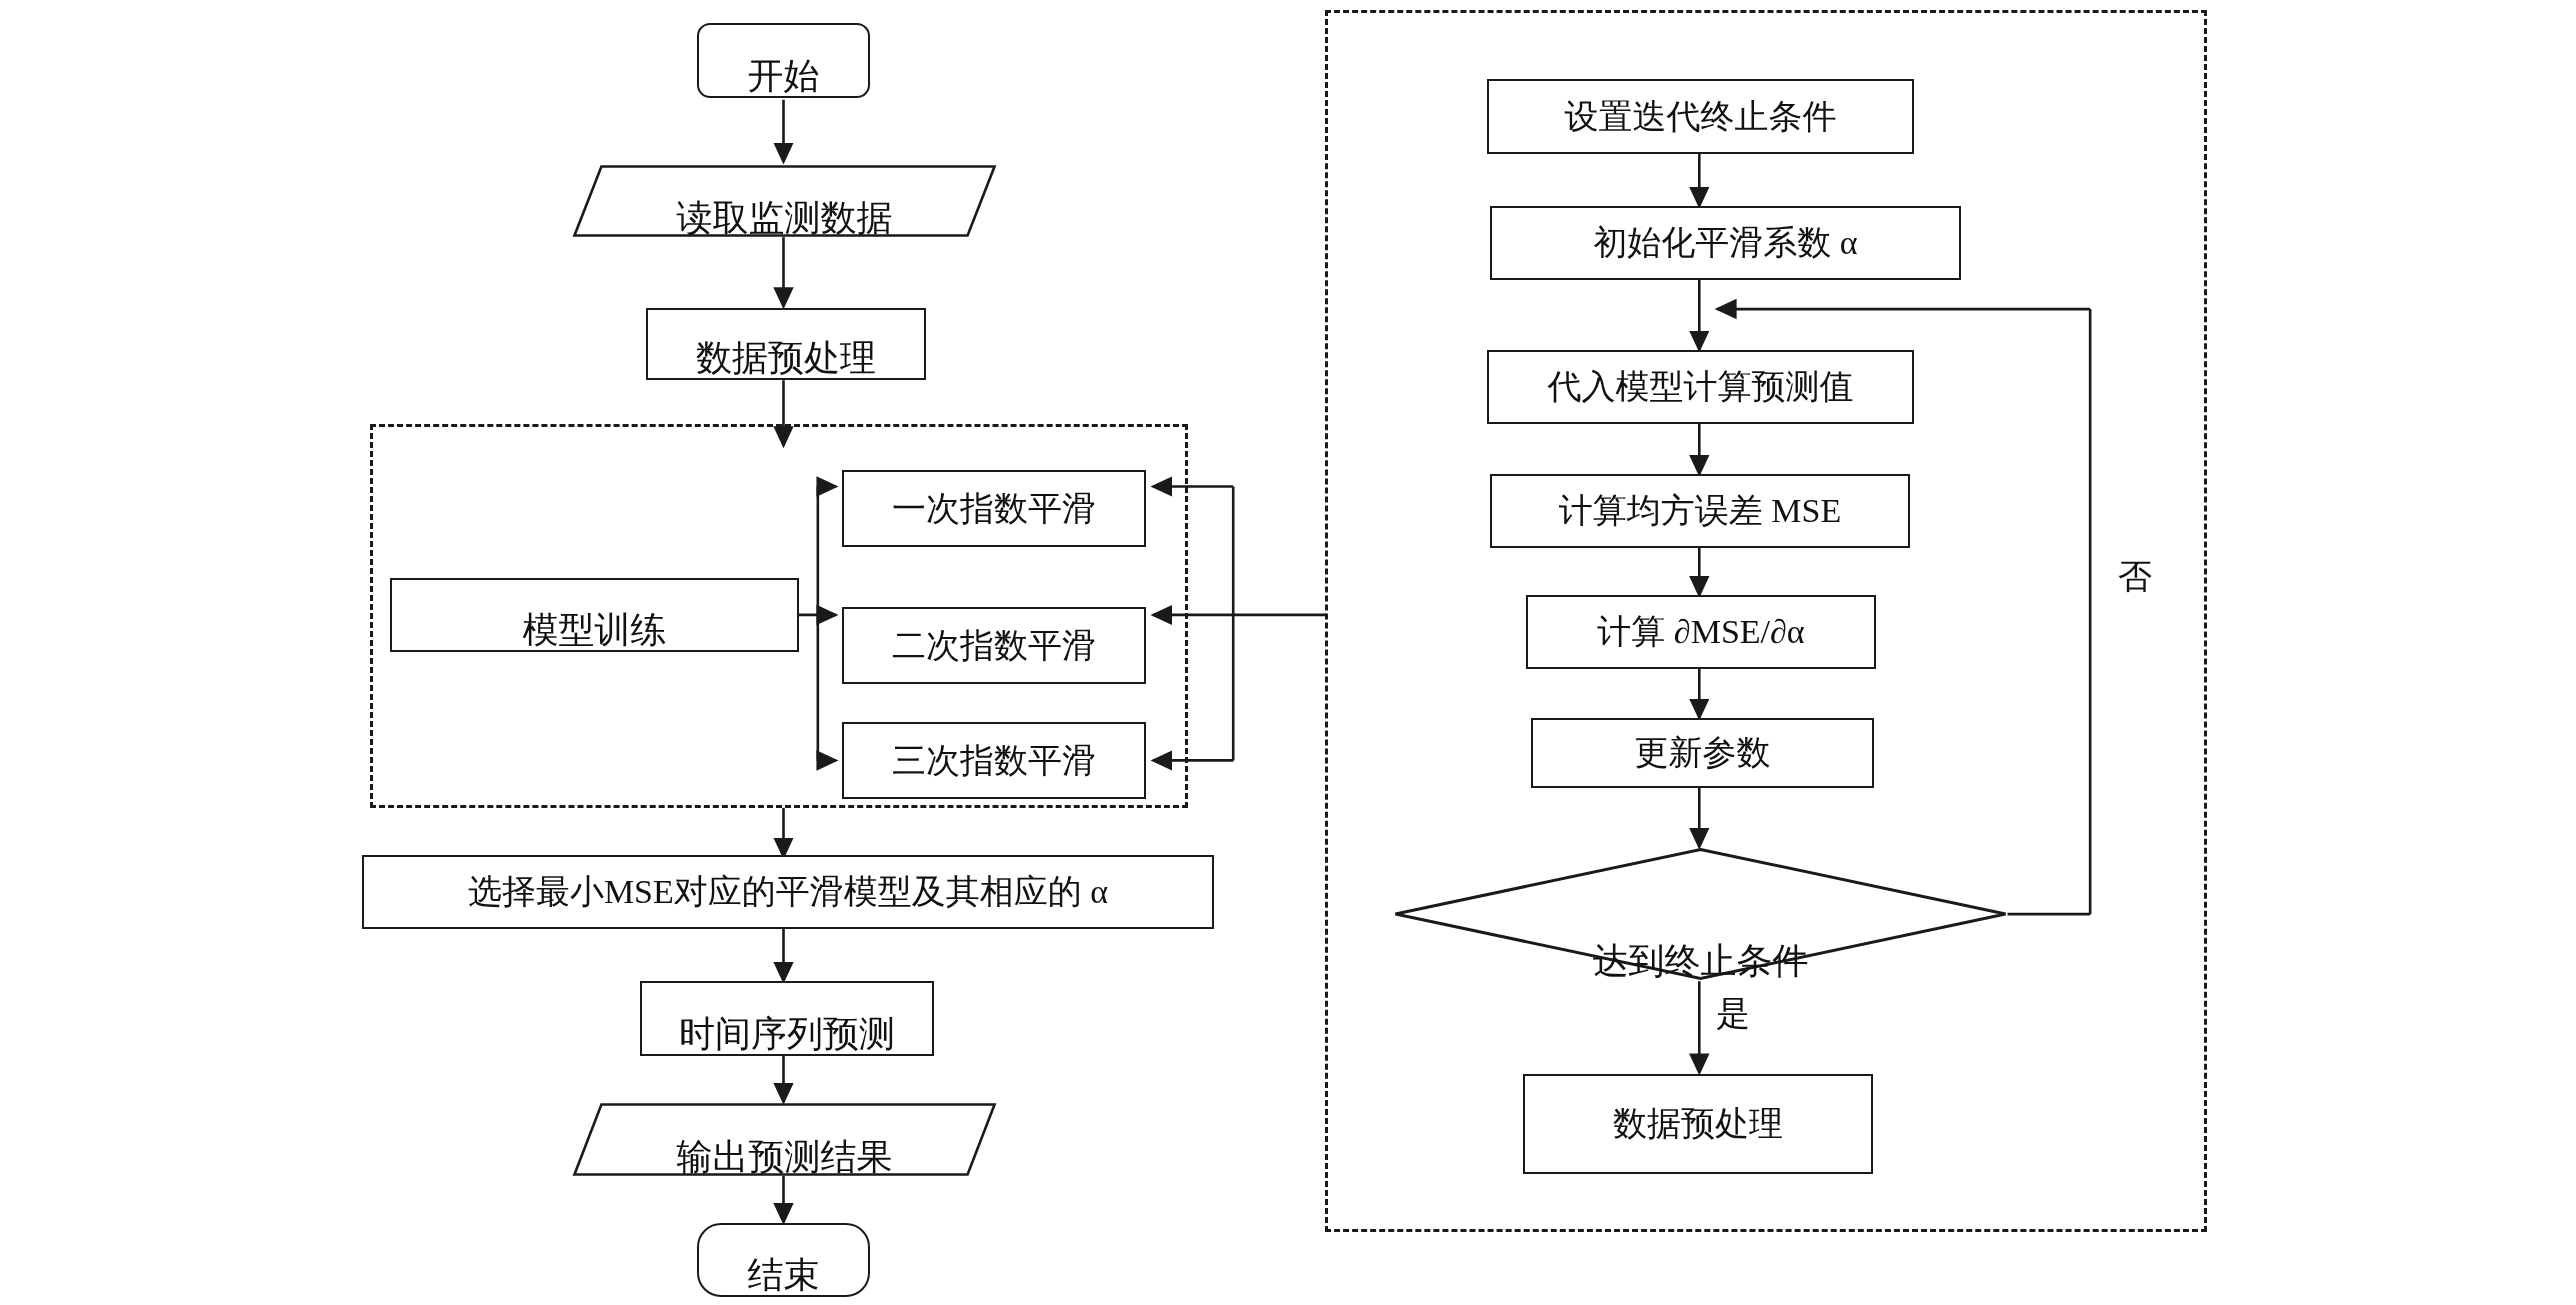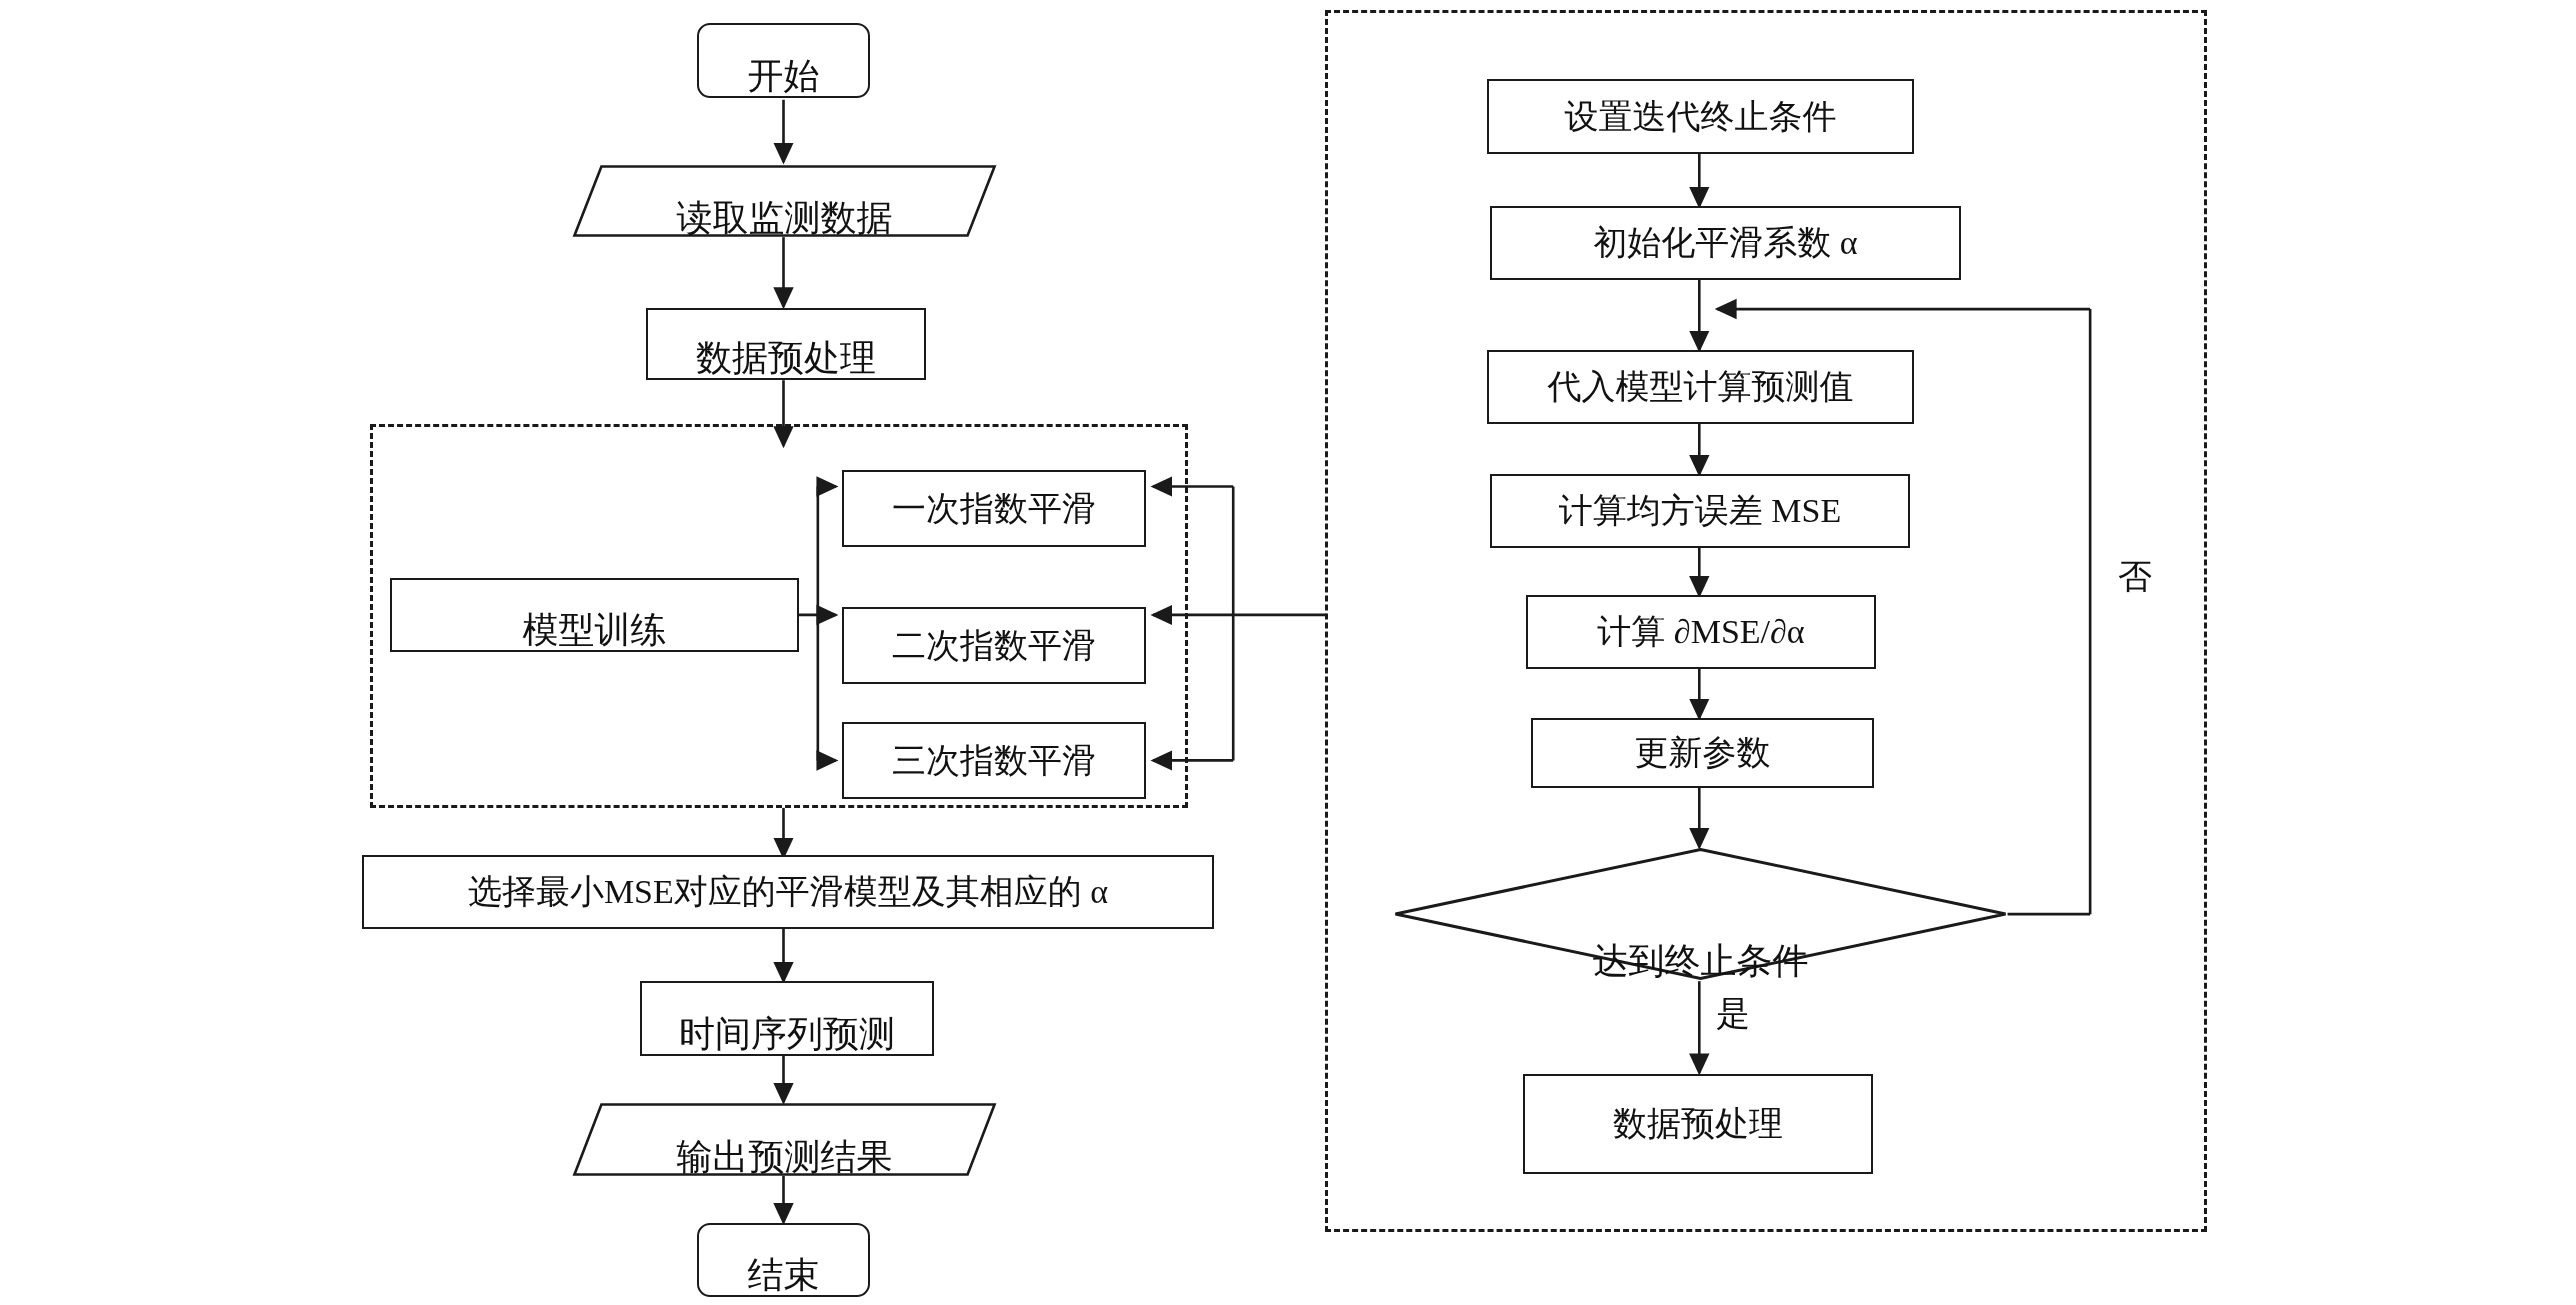--- a/index.html
+++ b/index.html
@@ -151,21 +151,21 @@
     <span>时间序列预测</span>
   </div>
 
   <div class="node io f44" style="left:572px;top:1102px;width:425px;height:75px;">
     <svg class="io-bg" viewBox="0 0 520 92" preserveAspectRatio="none">
       <polygon points="36,3 517,3 484,89 3,89" fill="#ffffff" stroke="#1a1a1a" stroke-width="3.2"></polygon>
     </svg>
     <span class="io-label">输出预测结果</span>
   </div>
 
-  <div class="node terminal f44" style="left:697px;top:1223px;width:173px;height:74px;">
+  <div class="node terminal f44" style="left:697px;top:1223px;width:173px;height:74px;border-radius:24px;">
     <span>结束</span>
   </div>
 
   <div class="node rect f42" style="left:1487px;top:79px;width:427px;height:75px;">
     <span>设置迭代终止条件</span>
   </div>
 
   <div class="node rect f42" style="left:1490px;top:206px;width:471px;height:74px;">
     <span>初始化平滑系数 α</span>
   </div>

